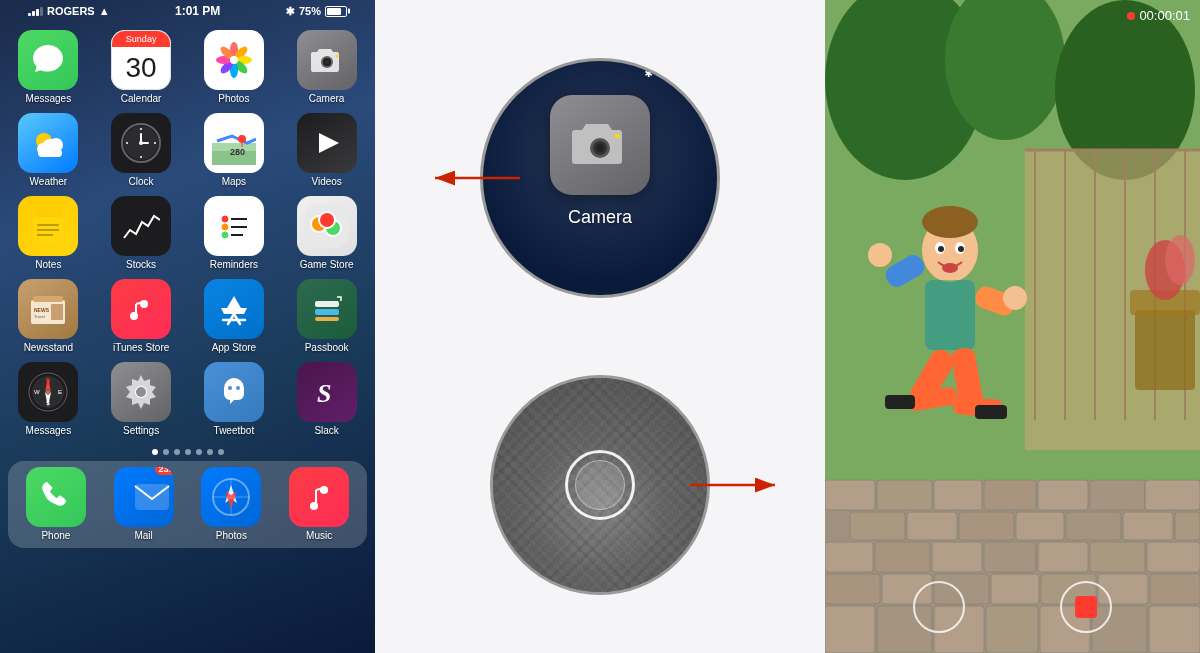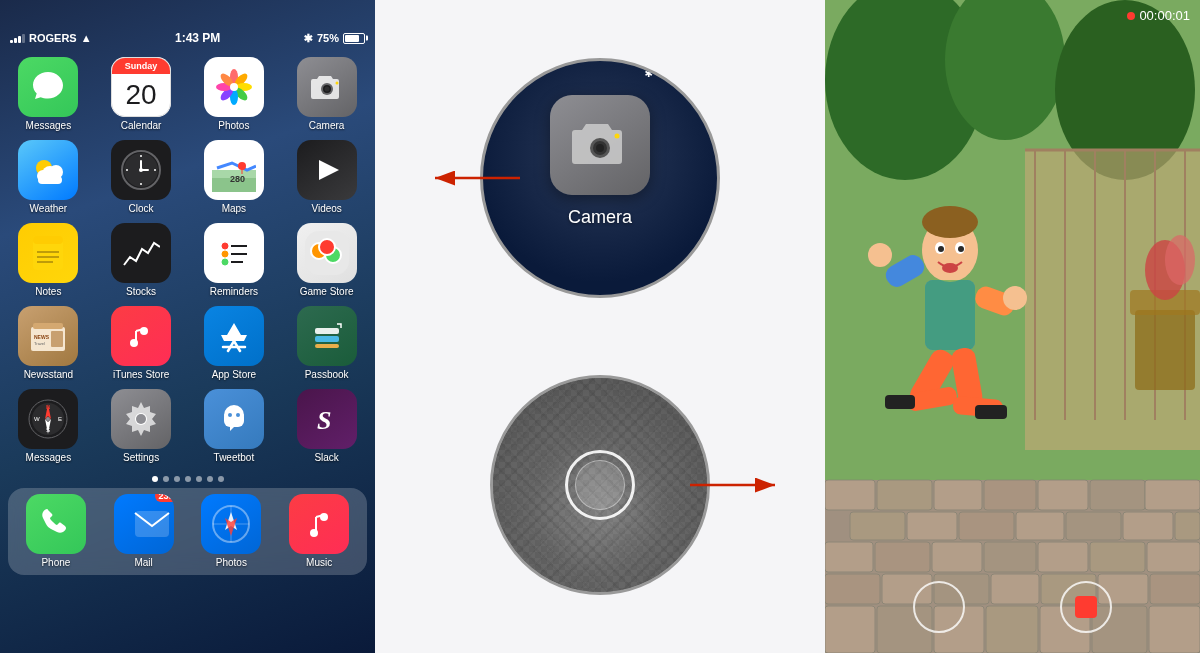--- a/index.html
+++ b/index.html
@@ -20,26 +20,25 @@
       background: linear-gradient(160deg, #1a2a4a 0%, #2a4a7a 30%, #1a3a5a 60%, #0a1a3a 100%);
       overflow: hidden;
       flex-shrink: 0;
     }
 
     
     .status-bar {
       display: flex;
       justify-content: space-between;
       align-items: center;
-      padding: 4px 10px;
+      padding: 4px 28px;
       height: 22px;
       color: white;
       font-size: 11px;
       font-weight: 600;
-      margin-top: 27px;
     }
     .status-left { display: flex; align-items: center; gap: 4px; }
     .status-center { font-weight: 700; font-size: 12px; }
     .status-right { display: flex; align-items: center; gap: 4px; }
     .battery-icon {
       display: inline-flex; align-items: center;
       border: 1.5px solid white; border-radius: 2px;
       width: 22px; height: 11px; padding: 1px; position: relative;
     }
     .battery-icon::after {
@@ -339,21 +338,21 @@
     <div class="status-left">
       <div class="signal-bars">
         <span></span>
           <span></span>
           <span></span>
           <span></span>
       </div>
       <span>ROGERS</span>
       <span>▲</span>
     </div>
-    <div class="status-center">1:43 PM</div>
+    <div class="status-center">1:01 PM</div>
     <div class="status-right">
       <span>✱</span>
       <span>75%</span>
       <div class="battery-icon">
         <div class="battery-fill"></div>
       </div>
     </div>
   </div>
 
   <div class="app-grid">
@@ -363,22 +362,22 @@
         <svg width="36" height="36" viewBox="0 0 36 36">
             <path fill="white" d="M18 3C9.7 3 3 8.9 3 16c0 3.3 1.4 6.3 3.7 8.6L5 30l5.7-1.8C12.4 29 15.1 29.5 18 29.5c8.3 0 15-5.9 15-13.2S26.3 3 18 3z"></path>
           </svg>
       </div>
       <span class="app-label">Messages</span>
     </div>
 
     <div class="app-item">
       <div class="app-icon icon-calendar">
         <div style="width:100%;height:100%;display:flex;flex-direction:column;border-radius:14px;overflow:hidden;border:1px solid #ddd;">
-          <div style="background:#ff3b30;color:white;font-size:9px;font-weight:700;text-align:center;padding:3px 0;">Sunday</div>
-          <div style="flex:1;display:flex;align-items:center;justify-content:center;font-size:28px;font-weight:200;color:#1c1c1e;">20</div>
+          <div style="background:#ff3b30;color:white;font-size:9px;font-weight:400;text-align:center;padding:3px 0;">Sunday</div>
+          <div style="flex:1;display:flex;align-items:center;justify-content:center;font-size:28px;font-weight:200;color:#1c1c1e;">30</div>
         </div>
       </div>
       <span class="app-label">Calendar</span>
     </div>
 
     <div class="app-item">
       <div class="app-icon icon-photos">
         <svg width="44" height="44" viewBox="0 0 44 44">
           <circle cx="22" cy="22" r="20" fill="white"></circle>
           <g transform="translate(22,22)">

